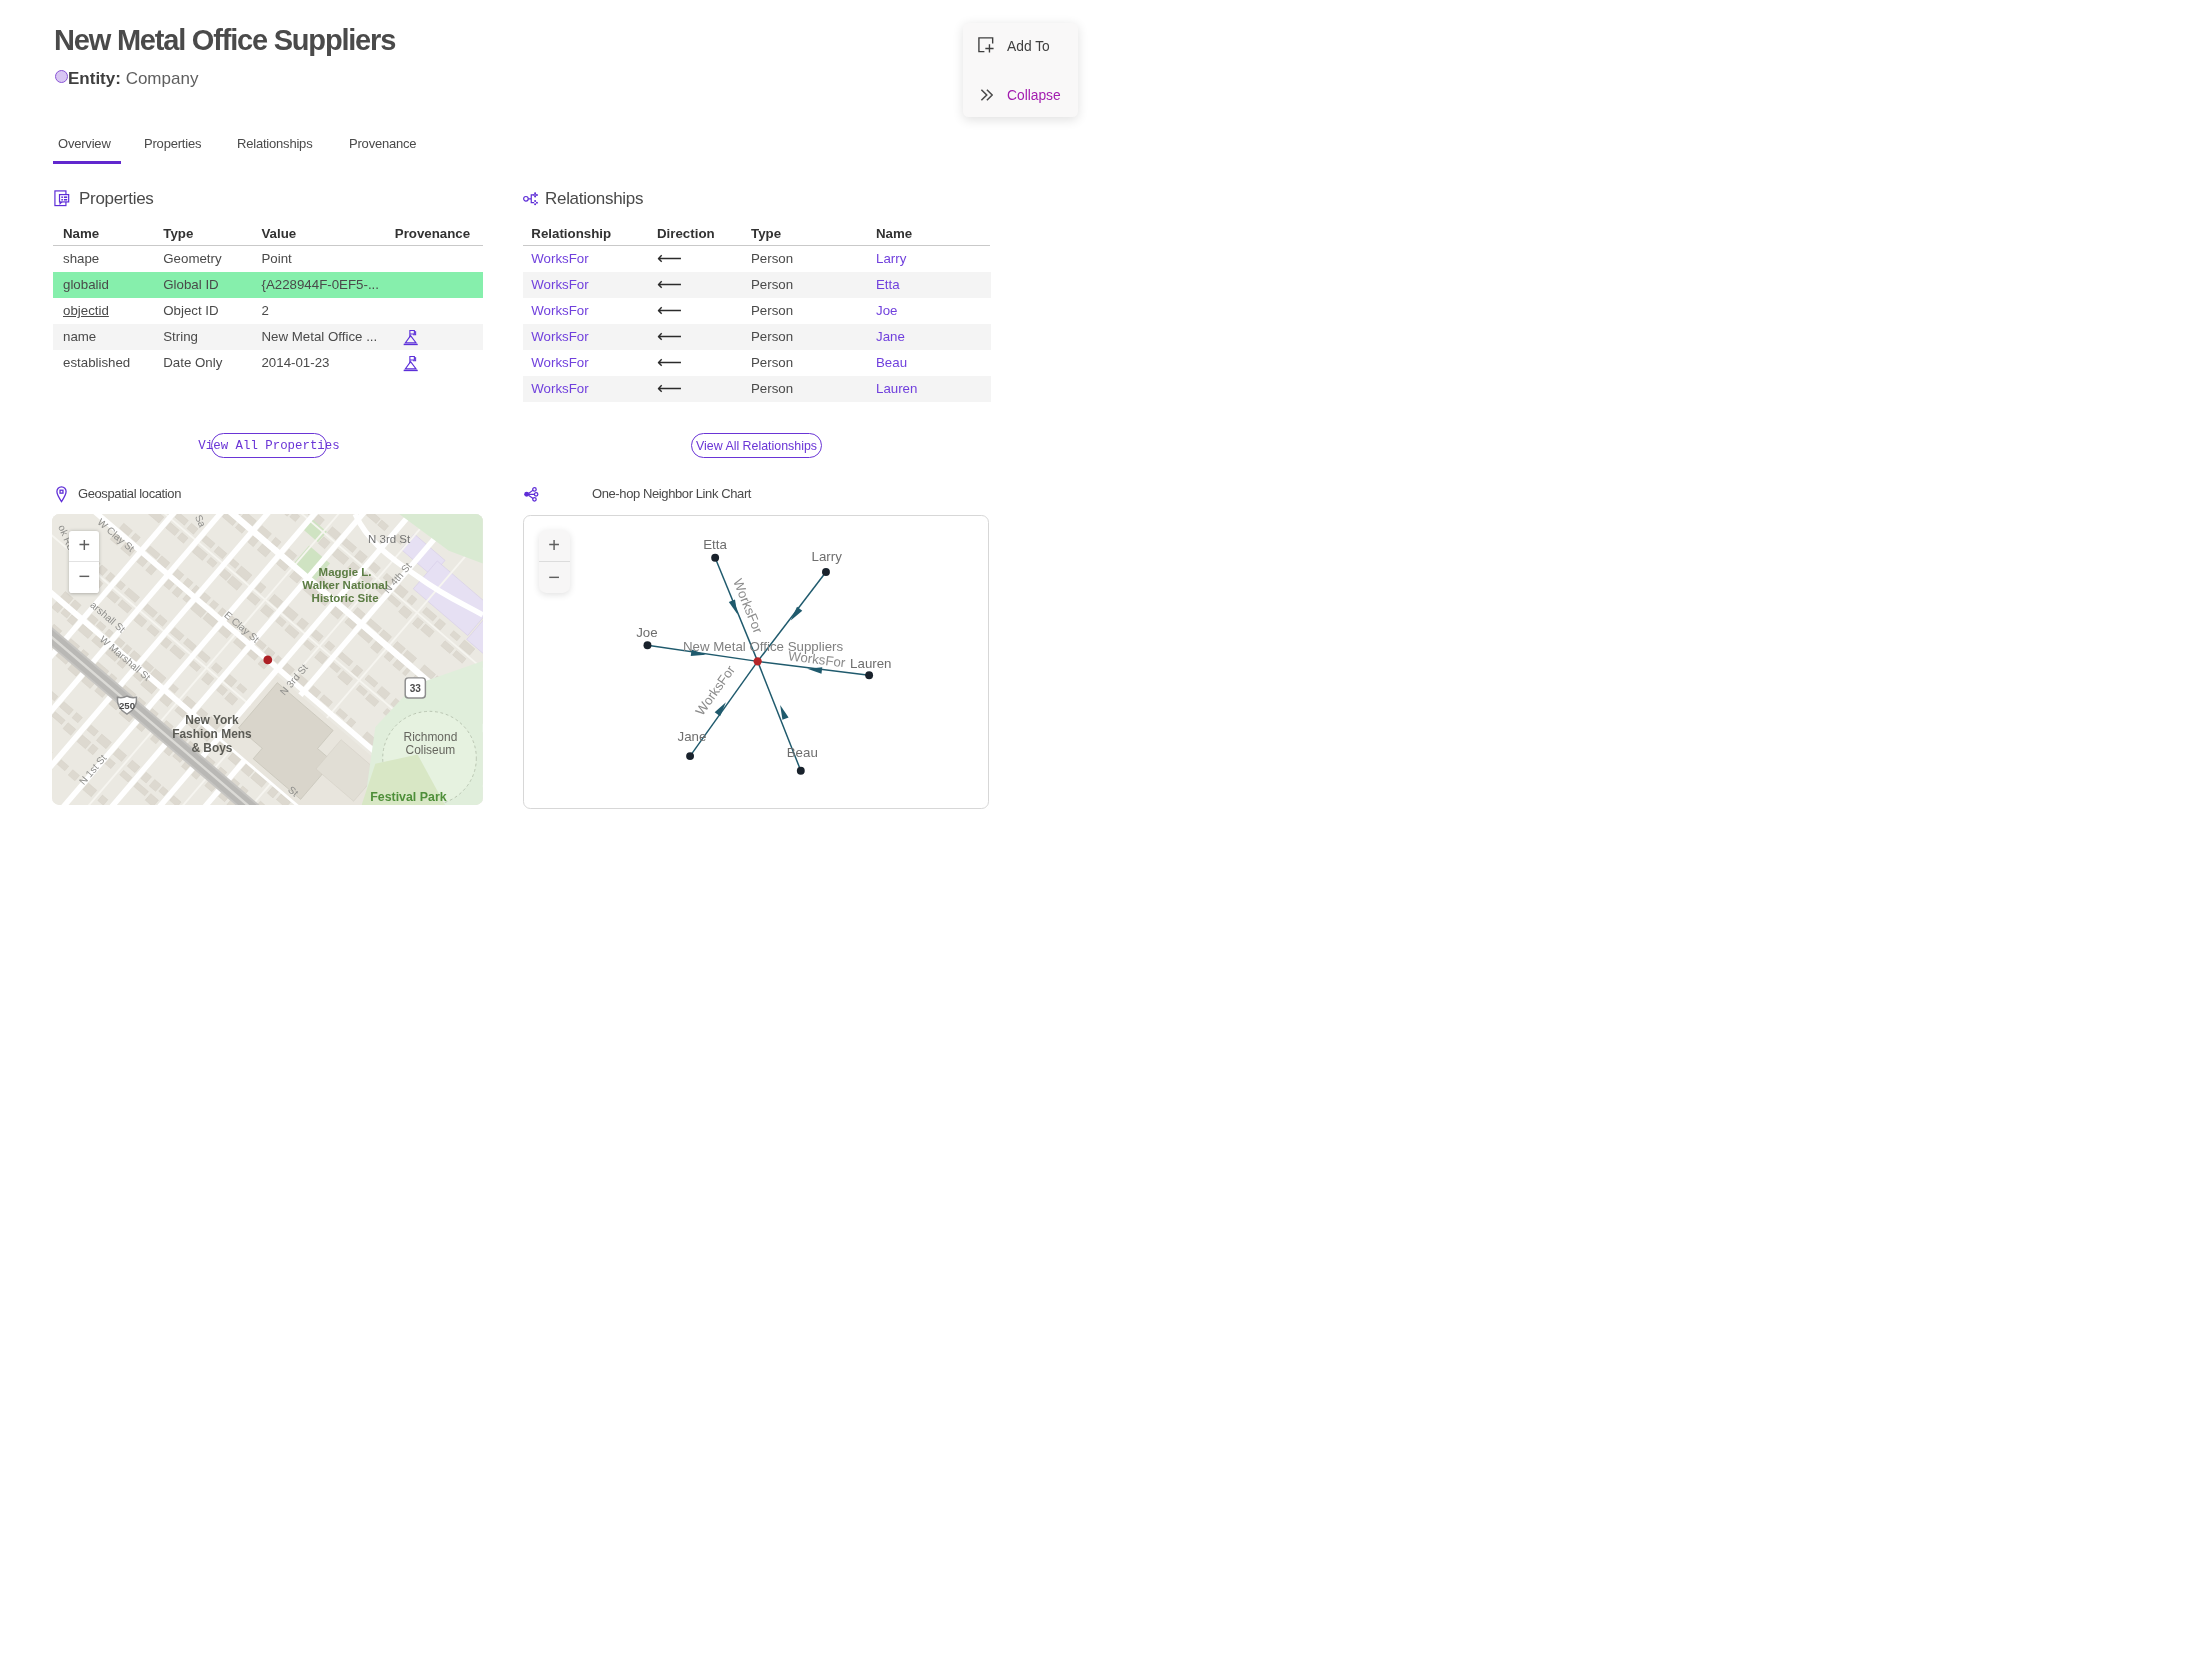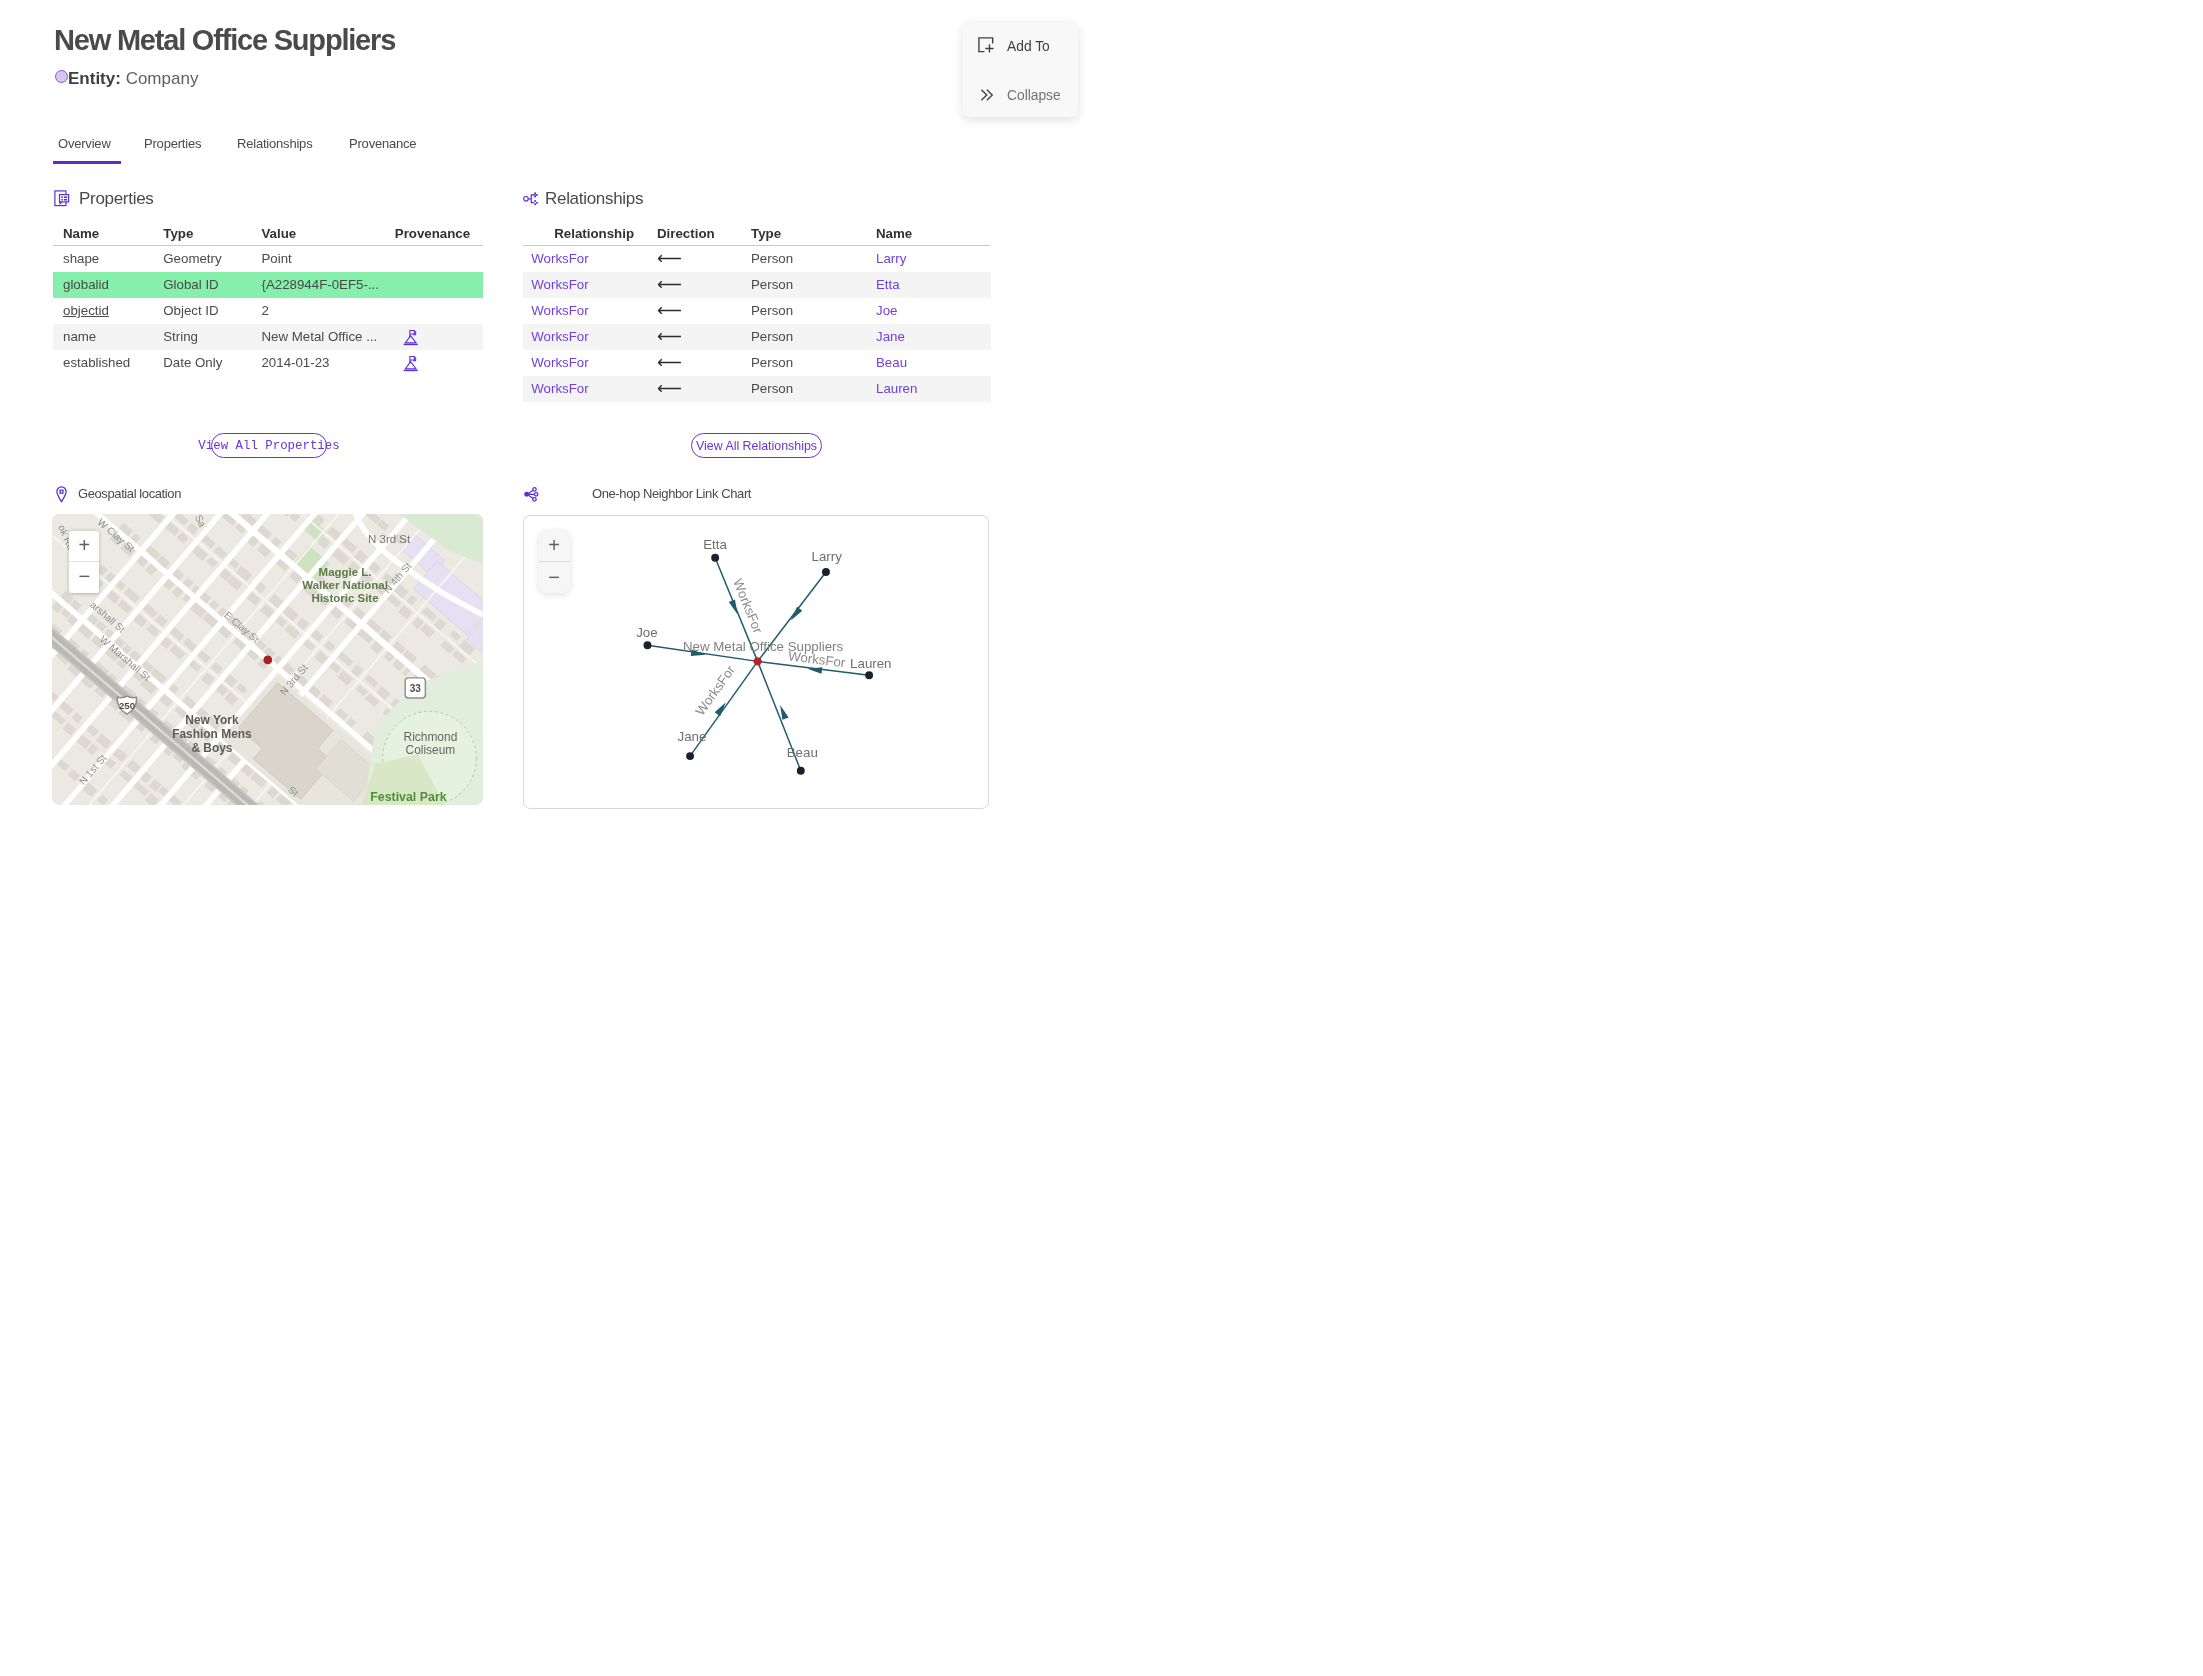--- a/index.html
+++ b/index.html
@@ -27,21 +27,21 @@
 
   <div class="abs" style="left:963px; top:23px; width:115px; height:94px; background:#f9f8f8; border-radius:5.5px; box-shadow:0 2.8px 11px rgba(0,0,0,0.12);">
     <svg class="abs" style="left:14.7px; top:13.8px;" width="16.5" height="16.5" viewBox="0 0 18 18">
       <path d="M16 7 V1 H1 V16 H7" fill="none" stroke="#3f3f3f" stroke-width="1.5"></path>
       <path d="M12.5 8 v9 M8 12.5 h9" fill="none" stroke="#3f3f3f" stroke-width="1.5"></path>
     </svg>
     <div class="abs" style="left:44px; top:15.6px; font-size:13.8px; color:#404040;">Add To</div>
     <svg class="abs" style="left:16.5px; top:66px;" width="13.8" height="12" viewBox="0 0 15 13">
       <path d="M1.5 0.8 l5.8 5.7 -5.8 5.7 M7.5 0.8 l5.8 5.7 -5.8 5.7" fill="none" stroke="#4a4a4a" stroke-width="1.7"></path>
     </svg>
-    <div class="abs" style="left:44px; top:65px; font-size:13.8px; color:#737373;">Collapse</div>
+    <div class="abs" style="left:44px; top:65px; font-size:13.8px; color:#a21caf;">Collapse</div>
   </div>
 
   <div class="abs tab" style="left:58px; top:136px;">Overview</div>
   <div class="abs tab" style="left:144px; top:136px;">Properties</div>
   <div class="abs tab" style="left:237px; top:136px;">Relationships</div>
   <div class="abs tab" style="left:349px; top:136px;">Provenance</div>
   <div class="abs" style="left:53px; top:161px; width:68px; height:3.2px; background:#6128ce;"></div>
 
   <svg class="abs" style="left:54px; top:190px;" width="15.6" height="16.5" viewBox="0 0 17 18">
     <rect x="1" y="1" width="12" height="16" fill="none" stroke="#5e2dd7" stroke-width="1.3"></rect>
@@ -145,21 +145,21 @@
   <div class="abs" style="left:523px; top:221px; width:467px;">
     <table class="tbl" style="width:467px;">
       <colgroup>
           <col style="width:134px">
           <col style="width:94px">
           <col style="width:125px">
           <col style="width:115px">
         </colgroup>
       <tbody>
           <tr>
-            <th style="padding-left:8.3px;text-align:center;">Relationship</th>
+            <th style="padding-left:8.3px;">Relationship</th>
             <th>Direction</th>
             <th>Type</th>
             <th>Name</th>
           </tr>
     </tbody>
       </table>
     <div style="height:0.9px; background:#c9c9c9;"></div>
     <table class="tbl" style="width:467px;">
       <colgroup>
           <col style="width:134px">

